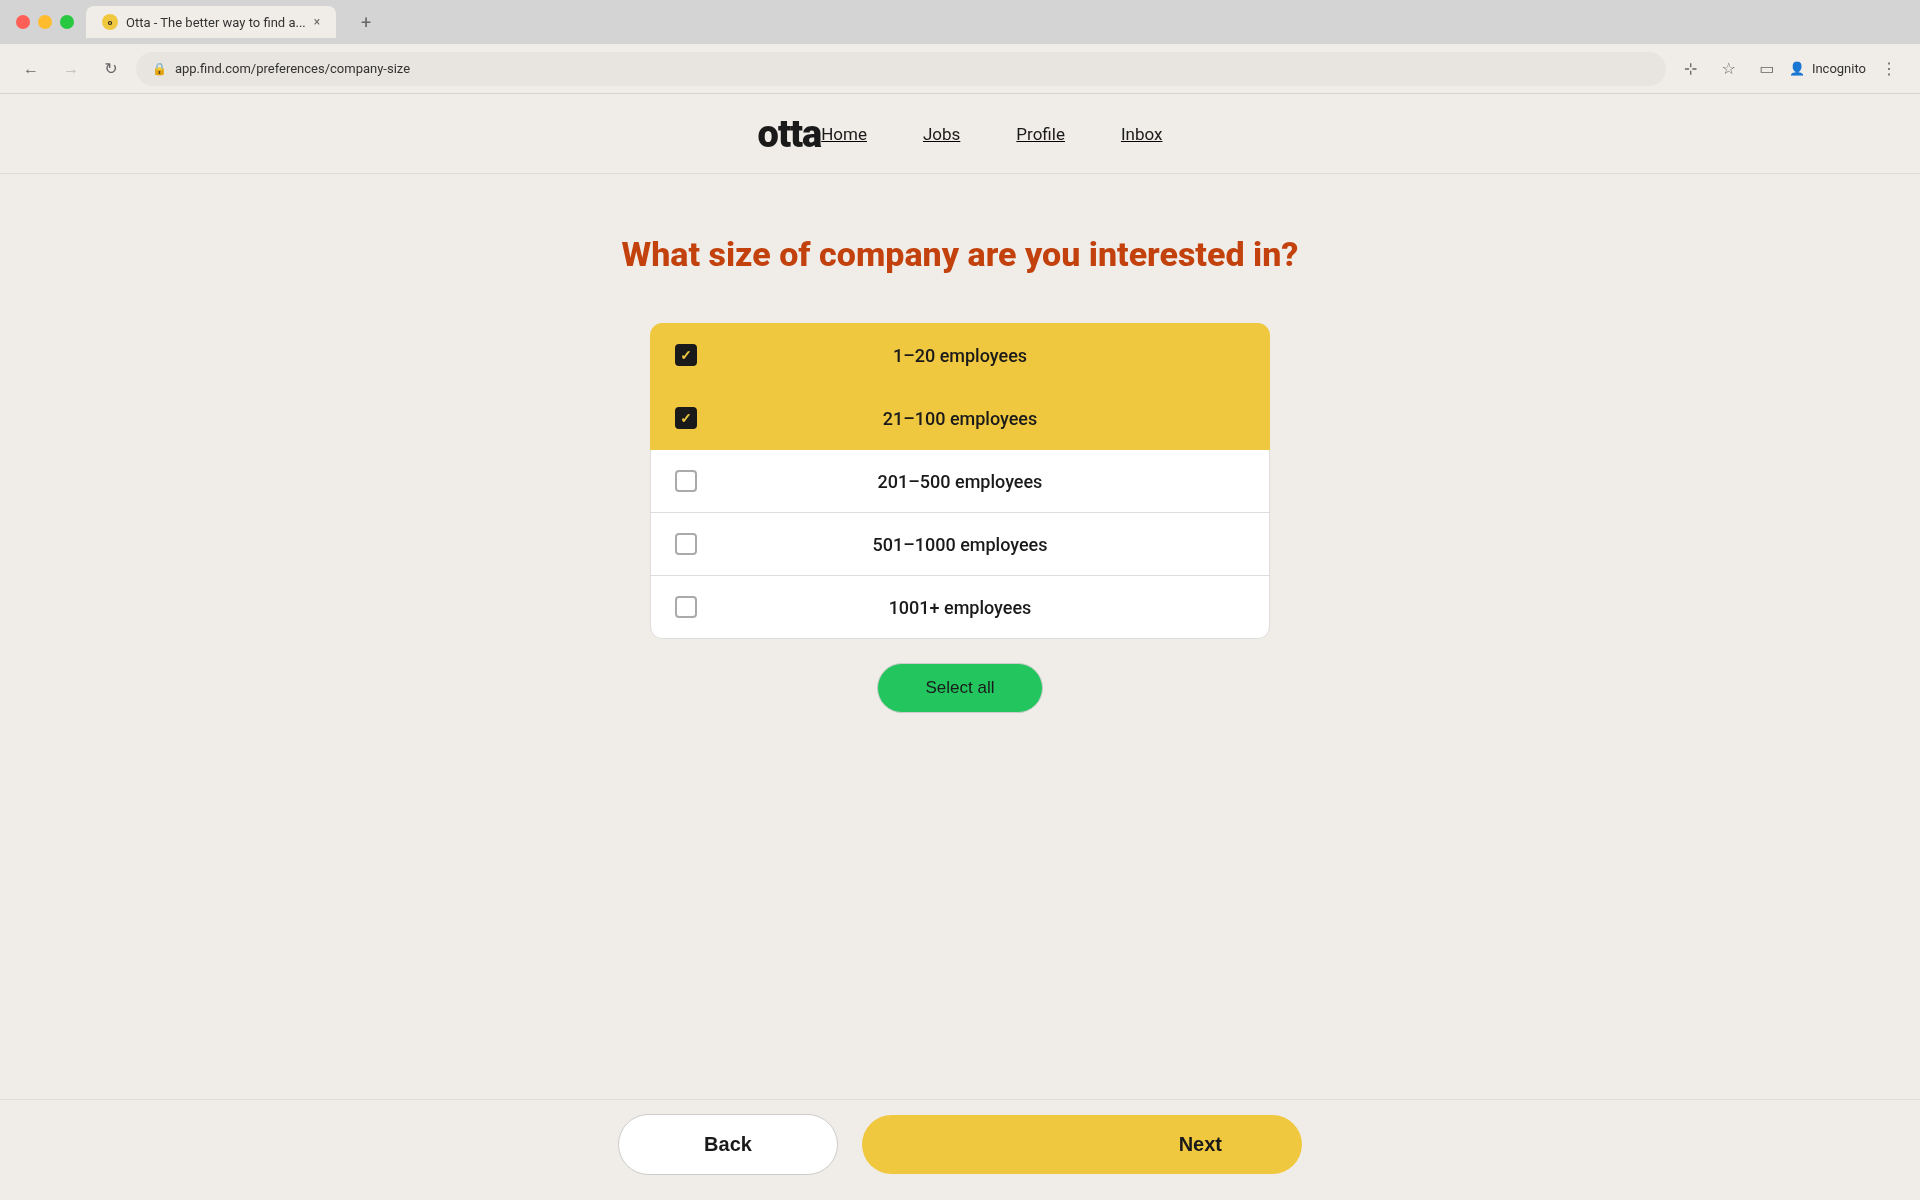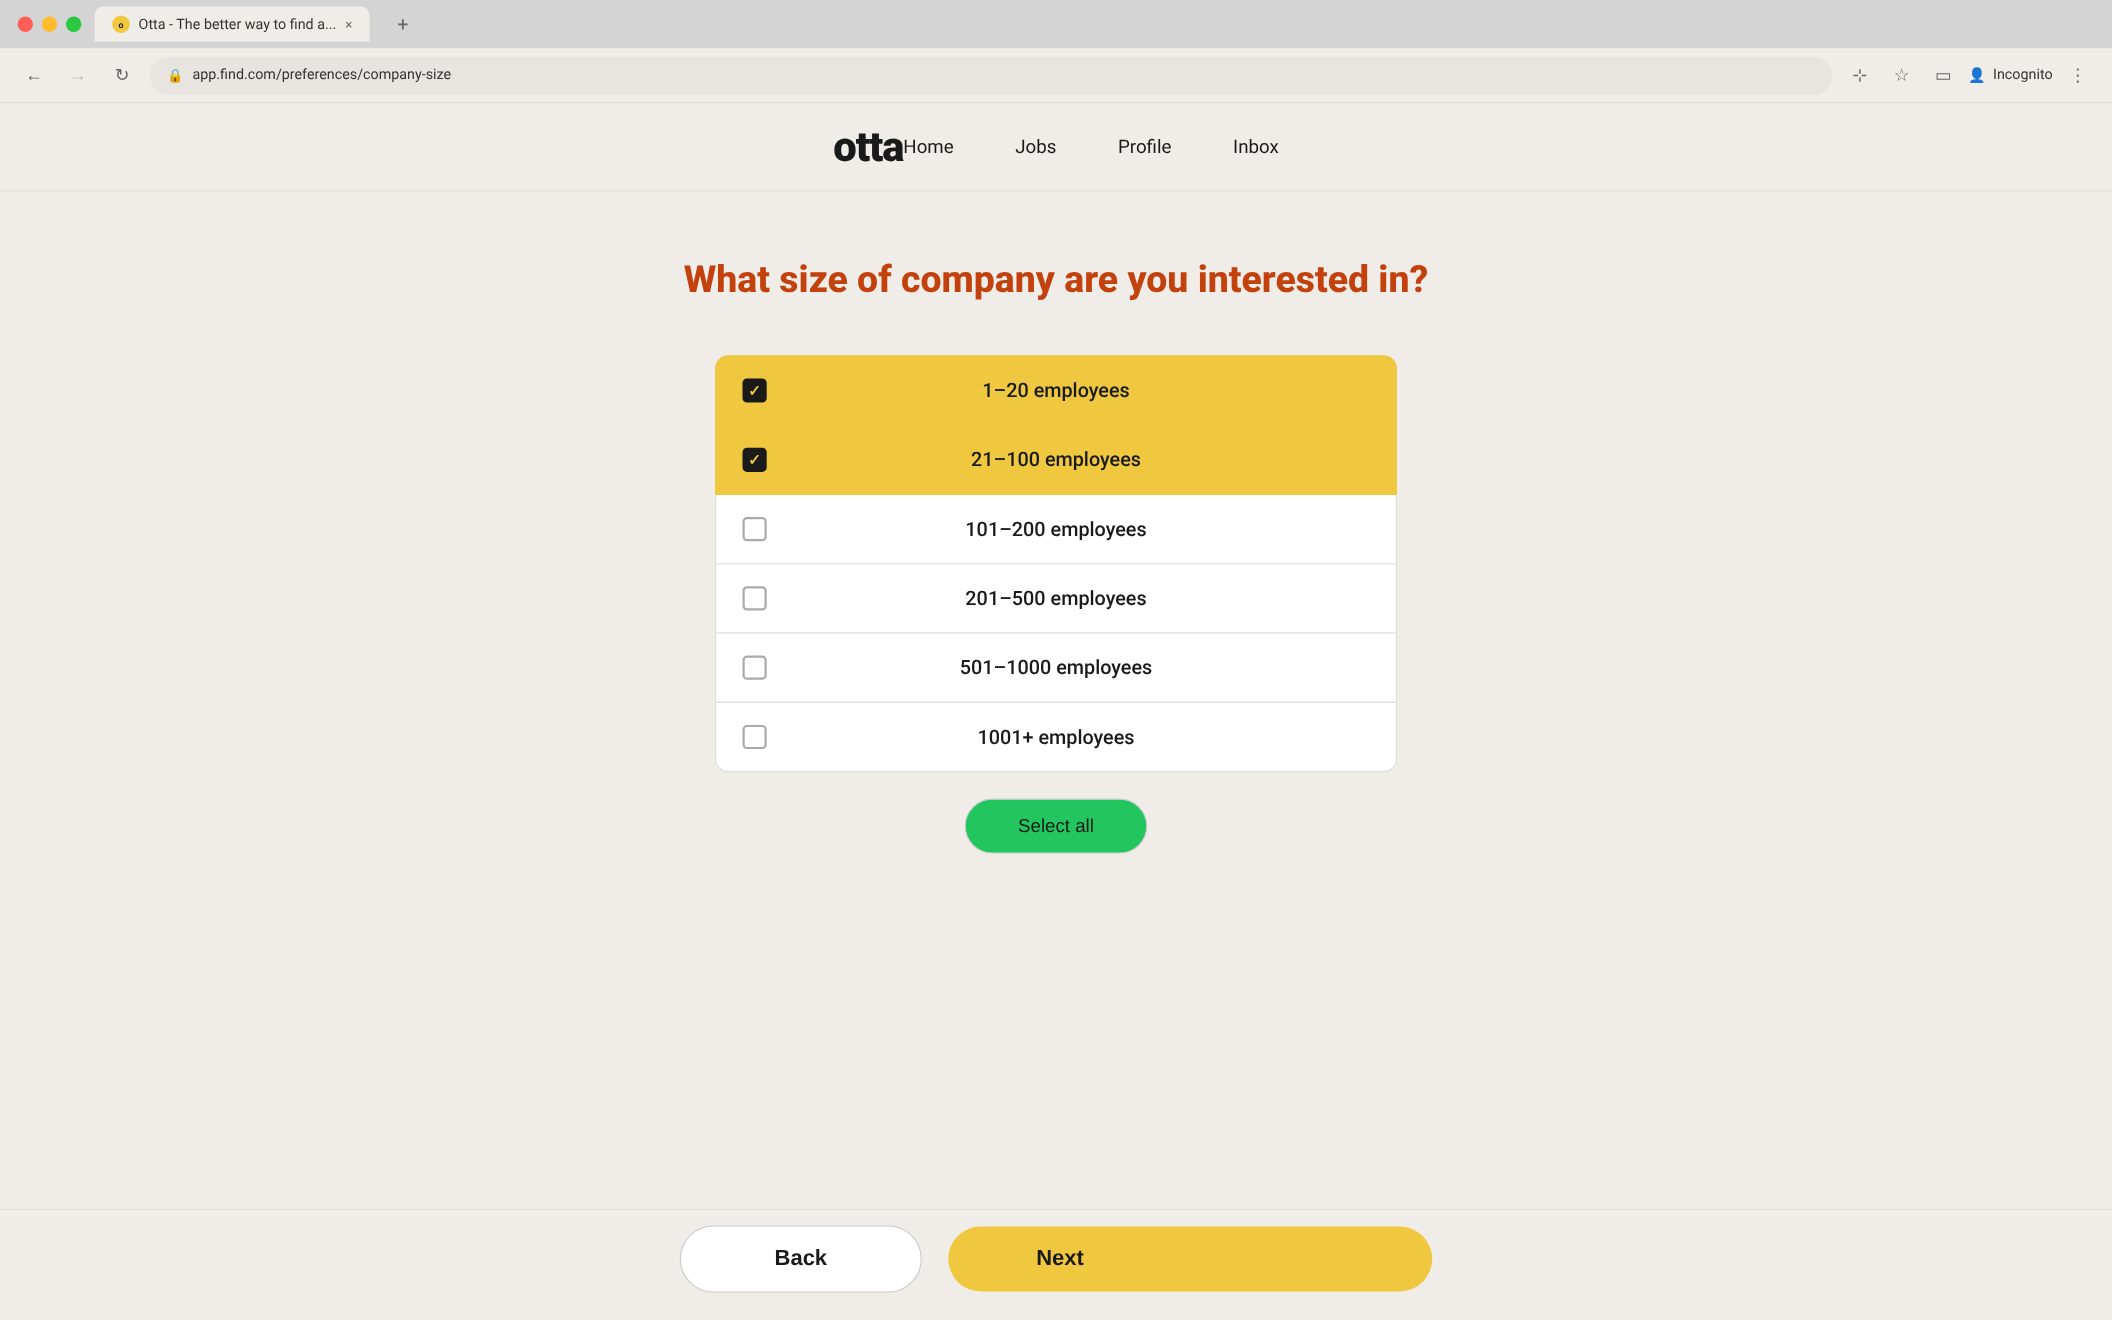--- a/index.html
+++ b/index.html
@@ -186,20 +186,21 @@
       font-size: 38px;
       font-weight: 900;
       color: #1a1a1a;
       letter-spacing: -1px;
     }
 
     .nav-links {
       display: flex;
       gap: 56px;
       align-items: center;
+      text-decoration: underline;
     }
 
     .nav-link {
       font-size: 17px;
       color: #1a1a1a;
       text-decoration: none;
       cursor: pointer;
     }
 
     
@@ -328,21 +329,21 @@
     .next-btn {
       padding: 18px 80px;
       background: #f0c840;
       border: none;
       border-radius: 50px;
       font-size: 20px;
       font-weight: 700;
       color: #1a1a1a;
       cursor: pointer;
       min-width: 440px;
-      text-align: left;
+      text-align: right;
     }
   </style>
 </head>
 <body>
 
 <div class="browser-chrome">
   <div class="browser-titlebar">
     <div class="traffic-lights">
       <div class="traffic-light close"></div>
       <div class="traffic-light minimize"></div>
@@ -403,24 +404,20 @@
         <span class="option-label">1–20 employees</span>
       </div>
 
       <div class="option-item selected">
         <div class="option-checkbox">
           <span class="checkmark">✓</span>
         </div>
         <span class="option-label">21–100 employees</span>
       </div>
 
-      <div class="option-item">
-        <div class="option-checkbox"></div>
-        <span class="option-label">101–200 employees</span>
-      </div>
 
       <div class="option-item">
         <div class="option-checkbox"></div>
         <span class="option-label">201–500 employees</span>
       </div>
 
       <div class="option-item">
         <div class="option-checkbox"></div>
         <span class="option-label">501–1000 employees</span>
       </div>

